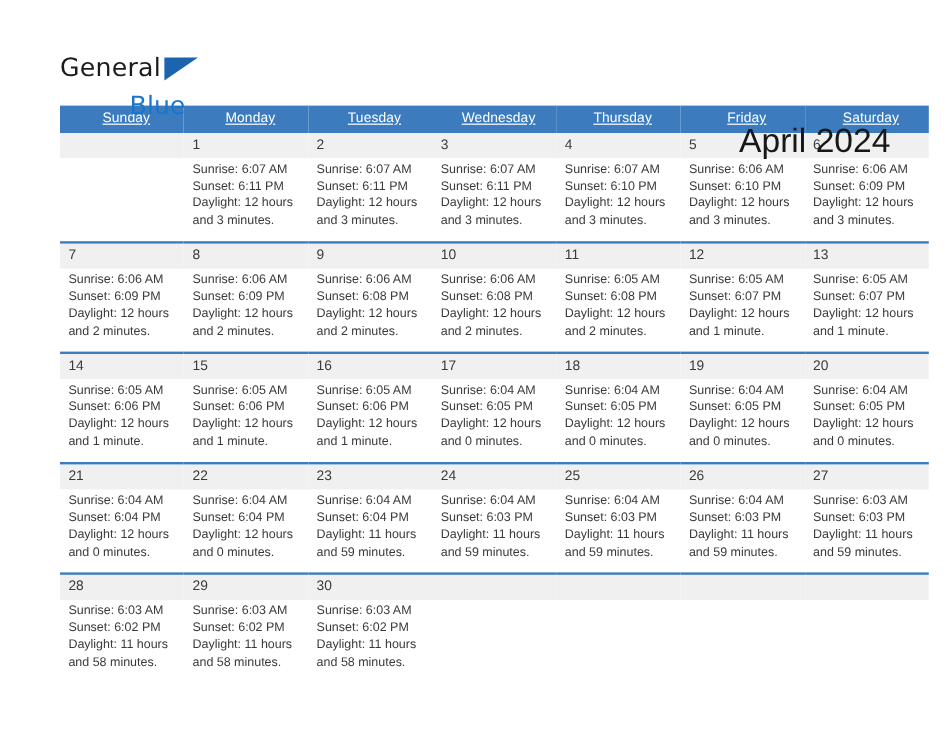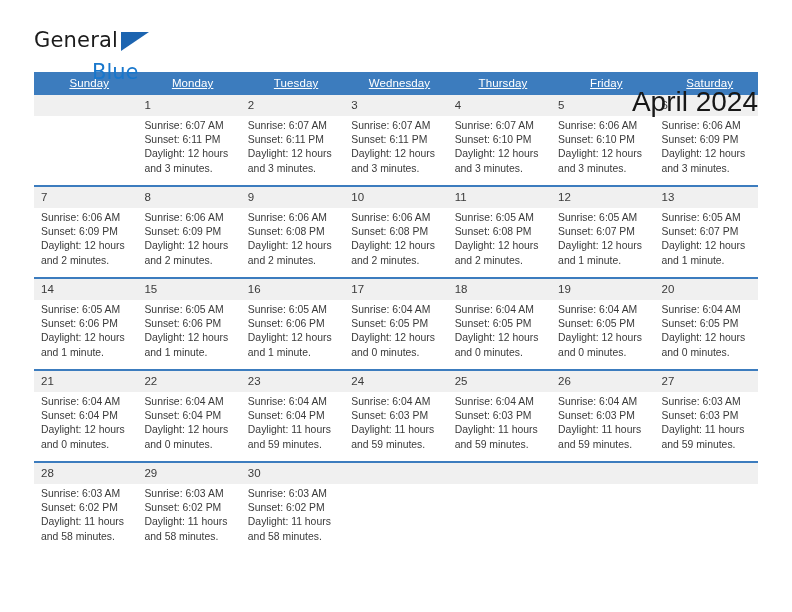--- a/index.html
+++ b/index.html
@@ -12,21 +12,21 @@
     height: 612px;
     font-family: "Liberation Sans", sans-serif;
     color: #2b2b2b;
     overflow: hidden;
   }
   .page {
     position: relative;
     width: 792px;
     height: 584px;
     box-sizing: border-box;
-    padding: 0;
+    padding: 16px;
   }
 
   
   .top {
     position: relative;
     height: 72px;
     margin: 0 34px;
   }
   .logo {
     position: absolute;

